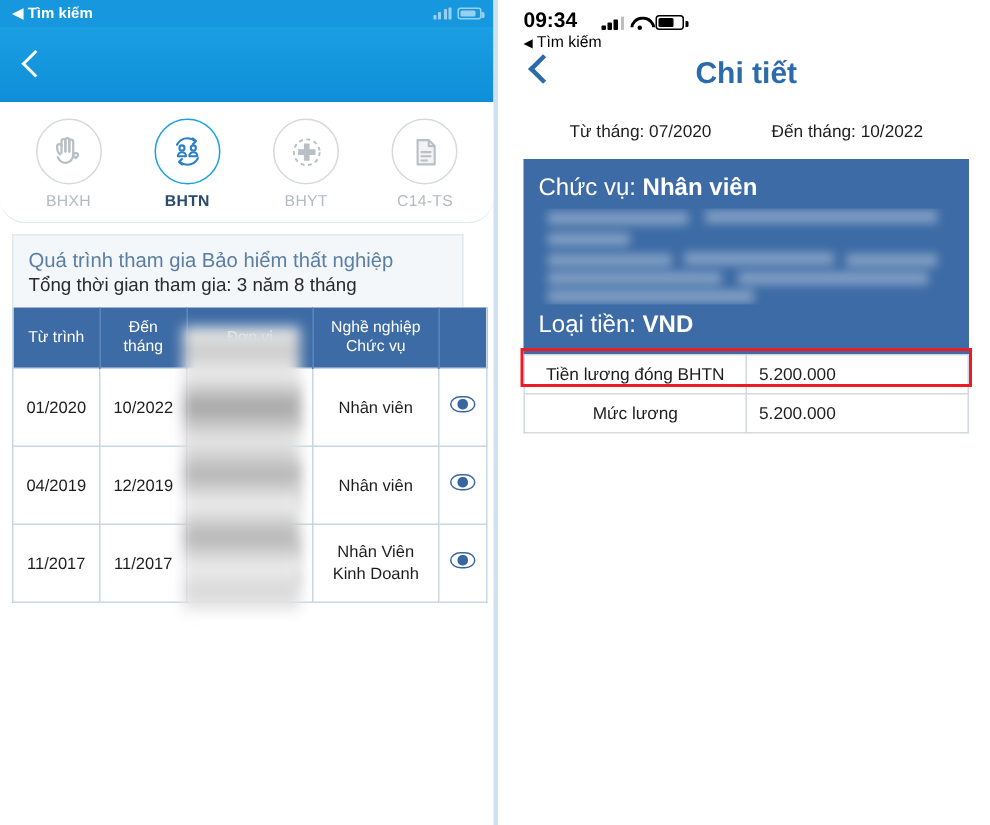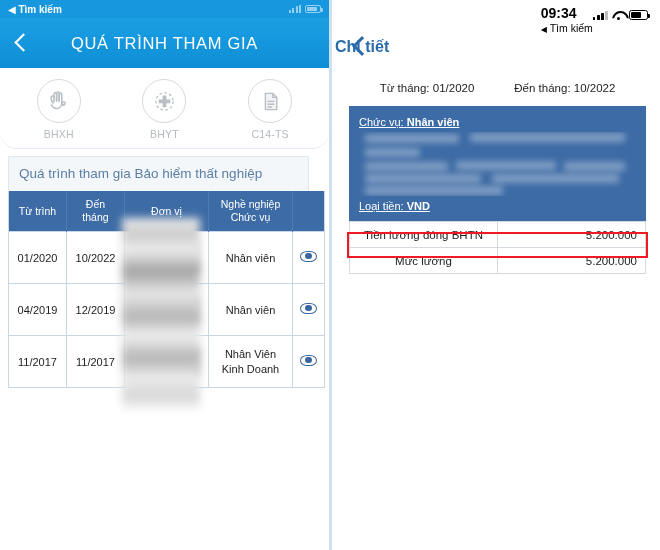--- a/index.html
+++ b/index.html
@@ -140,21 +140,21 @@
     pointer-events: none;
   }
 
   
   .right-panel {
     position: absolute; left: 335px; top: 0;
     width: 325px; height: 550px; background: #fff;
     overflow: hidden;
   }
   .r-statusbar {
-    display: flex; align-items: flex-start; justify-content: flex-end;
+    display: flex; align-items: flex-start; justify-content: flex-start;
     padding: 6px 12px 0 14px; height: 34px;
   }
   .r-time { font-size: 14px; font-weight: bold; color: #000; line-height: 1.05; }
   .r-search { font-size: 10.5px; color: #000; margin-top: 1px; }
   .r-search .tri { font-size: 8px; }
   .r-sb-icons { display: flex; align-items: center; gap: 4px; padding-top: 4px; }
   .r-bars { display: flex; align-items: flex-end; gap: 1.6px; height: 9px; }
   .r-bars i { display:block; width:2.6px; background:#000; border-radius:.6px; }
   .r-bars i:nth-child(1){height:3px}.r-bars i:nth-child(2){height:5px}
   .r-bars i:nth-child(3){height:7px}.r-bars i:nth-child(4){height:9px;background:#bdbdbd}
@@ -169,32 +169,32 @@
   .r-batt::after { content:""; position:absolute; right:-3.4px; top:2.5px; width:2px; height:4px; background:#000; border-radius:0 1px 1px 0; }
   .r-batt span { position:absolute; left:1px; top:1px; bottom:1px; width:58%; background:#000; border-radius:1px; }
 
   .r-navbar { position: relative; height: 34px; }
   .r-back { position: absolute; left: 14px; top: 2px; width: 20px; height: 20px; cursor: pointer; }
   .r-back::before {
     content:""; position:absolute; left:6px; top:3px; width:11px; height:11px;
     border-left: 3.2px solid #2b6bab; border-bottom: 3.2px solid #2b6bab;
     transform: rotate(45deg);
   }
-  .r-title { font-size: 16px; font-weight: bold; color: #2b6bab; padding-top: 4px; }
+  .r-title { text-align: center; font-size: 20px; font-weight: bold; color: #2b6bab; padding-top: 4px; }
 
   .r-months {
     display: flex; justify-content: center; gap: 40px;
     font-size: 11.5px; color: #1d1d1d; padding: 14px 0 12px 0;
   }
 
   .r-card {
     margin: 0 14px; background: #3d6ba5; color: #fff;
     padding: 8px 10px 7px 10px; position: relative; overflow: hidden;
   }
-  .r-card .line { font-size: 11px; line-height: 1.5; text-decoration: underline; }
+  .r-card .line { font-size: 16px; line-height: 1.5; }
   .r-card .line b { font-weight: bold; }
   .r-card-blur {
     position: relative; height: 64px; margin: 1px 0 2px 0;
     overflow: hidden;
   }
   .r-card-blur .bl {
     position: absolute; height: 9px; border-radius: 2px;
     background: rgba(255,255,255,.34); filter: blur(3.2px);
   }
   .r-card-blur .b1 { left: 2%;  top: 2px;  width: 34%; }
@@ -209,21 +209,21 @@
 
   .r-table {
     margin: 0 14px; width: calc(100% - 28px);
     border-collapse: collapse; table-layout: fixed; background: #fff;
   }
   .r-table td {
     border: 1px solid #d3d9de; font-size: 11.5px; color: #1d1d1d;
     padding: 6px 8px; height: 26px;
   }
   .r-table td.lbl { text-align: center; }
-  .r-table td.val { text-align: right; }
+  .r-table td.val { text-align: left; }
 
   .red-box {
     position: absolute; left: 347px; top: 232px;
     width: 301px; height: 26px;
     border: 2.6px solid #ed1c24; pointer-events: none; z-index: 5;
   }
 </style>
 </head>
 <body>
 
@@ -241,38 +241,52 @@
             <i></i>
           </span>
         <span class="sb-batt">
             <span></span>
           </span>
       </span>
     </div>
 
     <div class="l-navbar">
       <div class="l-back"></div>
-      <div class="l-title">QUÁ TRÌNH THAM GIA</div>
     </div>
 
     <div class="l-tabs">
 
       <div class="l-tab">
         <div class="circle">
           <svg width="24" height="24" viewBox="0 0 24 24" fill="none" stroke="currentColor" stroke-width="1.5" stroke-linecap="round" stroke-linejoin="round">
             <path d="M6 14c-1.5-1.5-2-3-2-5 0-1 .6-2 1.6-2 .9 0 1.4.6 1.4 1.5"></path>
             <path d="M7 13V5.2c0-.8.6-1.4 1.3-1.4s1.3.6 1.3 1.4V12"></path>
             <path d="M9.6 12V4.4c0-.8.6-1.4 1.3-1.4s1.3.6 1.3 1.4V12"></path>
             <path d="M12.2 12V5.4c0-.8.6-1.4 1.3-1.4s1.3.6 1.3 1.4V14c0 3-2 5.5-5 5.5s-4.6-2-5.3-3.8"></path>
             <path d="M16.5 13.2c.8-.5 1.6.2 1.6 1 0 1-1.6 2.2-1.6 2.2S14.9 15.2 14.9 14.2c0-.8.8-1.5 1.6-1z"></path>
           </svg>
         </div>
         <div class="lbl">BHXH</div>
       </div>
 
+      <div class="l-tab active">
+        <div class="circle">
+          <svg width="26" height="26" viewBox="0 0 26 26" fill="none" stroke="currentColor" stroke-width="1.4" stroke-linecap="round" stroke-linejoin="round">
+            <path d="M6 8.5C7.5 5.8 10.2 4.2 13 4.2c2 0 3.8.7 5.2 1.9"></path>
+            <path d="M16.6 4.3l2 1.8-1.9 1.9"></path>
+            <path d="M20 17.5C18.5 20.2 15.8 21.8 13 21.8c-2 0-3.8-.7-5.2-1.9"></path>
+            <path d="M9.4 21.7l-2-1.8 1.9-1.9"></path>
+            <circle cx="9.3" cy="10.6" r="1.7"></circle>
+            <path d="M6.6 16.2c0-1.6 1.2-2.7 2.7-2.7s2.7 1.1 2.7 2.7z"></path>
+            <circle cx="16.9" cy="10.6" r="1.7"></circle>
+            <path d="M14.2 16.2c0-1.6 1.2-2.7 2.7-2.7s2.7 1.1 2.7 2.7z"></path>
+          </svg>
+        </div>
+        <div class="lbl">BHTN</div>
+      </div>
 
 
       <div class="l-tab">
         <div class="circle">
           <svg width="25" height="25" viewBox="0 0 25 25" fill="none" stroke="currentColor" stroke-width="1.3">
             <circle cx="12.5" cy="12.5" r="8.6" stroke-dasharray="2.6 2.4"></circle>
             <path d="M10.6 6.6h3.8v3.9h3.9v3.8h-3.9v3.9h-3.8v-3.9H6.7v-3.8h3.9z" fill="currentColor" stroke="none"></path>
           </svg>
         </div>
         <div class="lbl">BHYT</div>
@@ -286,20 +300,21 @@
             <path d="M9 11.4h6M9 14.2h6M9 17h3.6" stroke-linecap="round"></path>
           </svg>
         </div>
         <div class="lbl">C14-TS</div>
       </div>
 
     </div>
 
     <div class="l-section">
       <div class="l-sec-title">Quá trình tham gia Bảo hiểm thất nghiệp</div>
+      <div class="l-sec-sub">Tổng thời gian tham gia: 3 năm 8 tháng</div>
     </div>
 
     <table class="l-table">
       <thead>
         <tr>
           <th class="col-from">Từ trình</th>
           <th class="col-to">
             <span>Đến</span><br>
             <span>tháng</span>
           </th>
@@ -371,21 +386,21 @@
           </span>
       </div>
     </div>
 
     <div class="r-navbar">
       <div class="r-back"></div>
       <div class="r-title">Chi tiết</div>
     </div>
 
     <div class="r-months">
-      <span>Từ tháng: 01/2020</span>
+      <span>Từ tháng: 07/2020</span>
       <span>Đến tháng: 10/2022</span>
     </div>
 
     <div class="r-card">
       <div class="line">
         <span>Chức vụ:</span>
         <b>Nhân viên</b>
       </div>
       <div class="r-card-blur">
         <span class="bl b1"></span>

